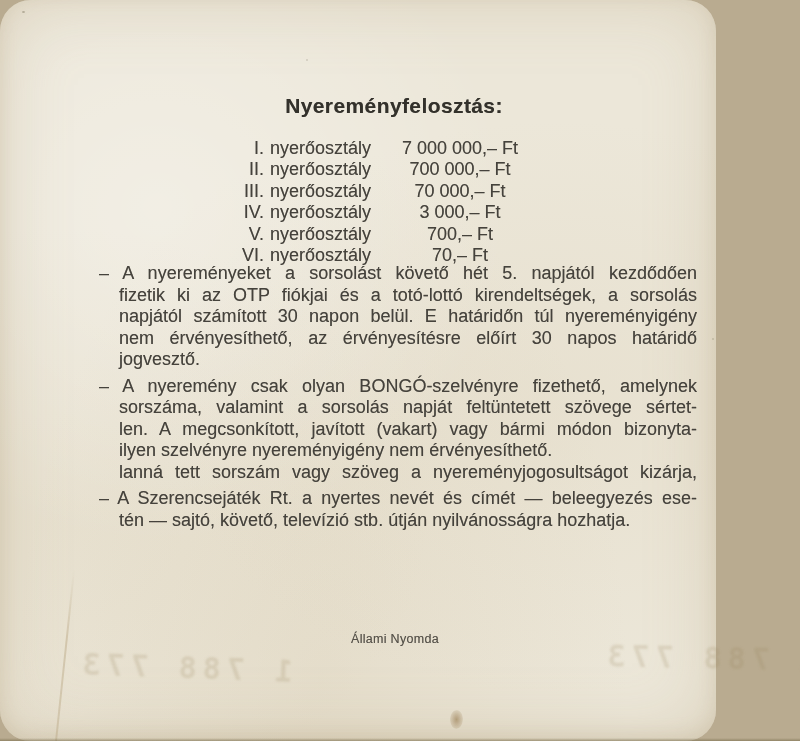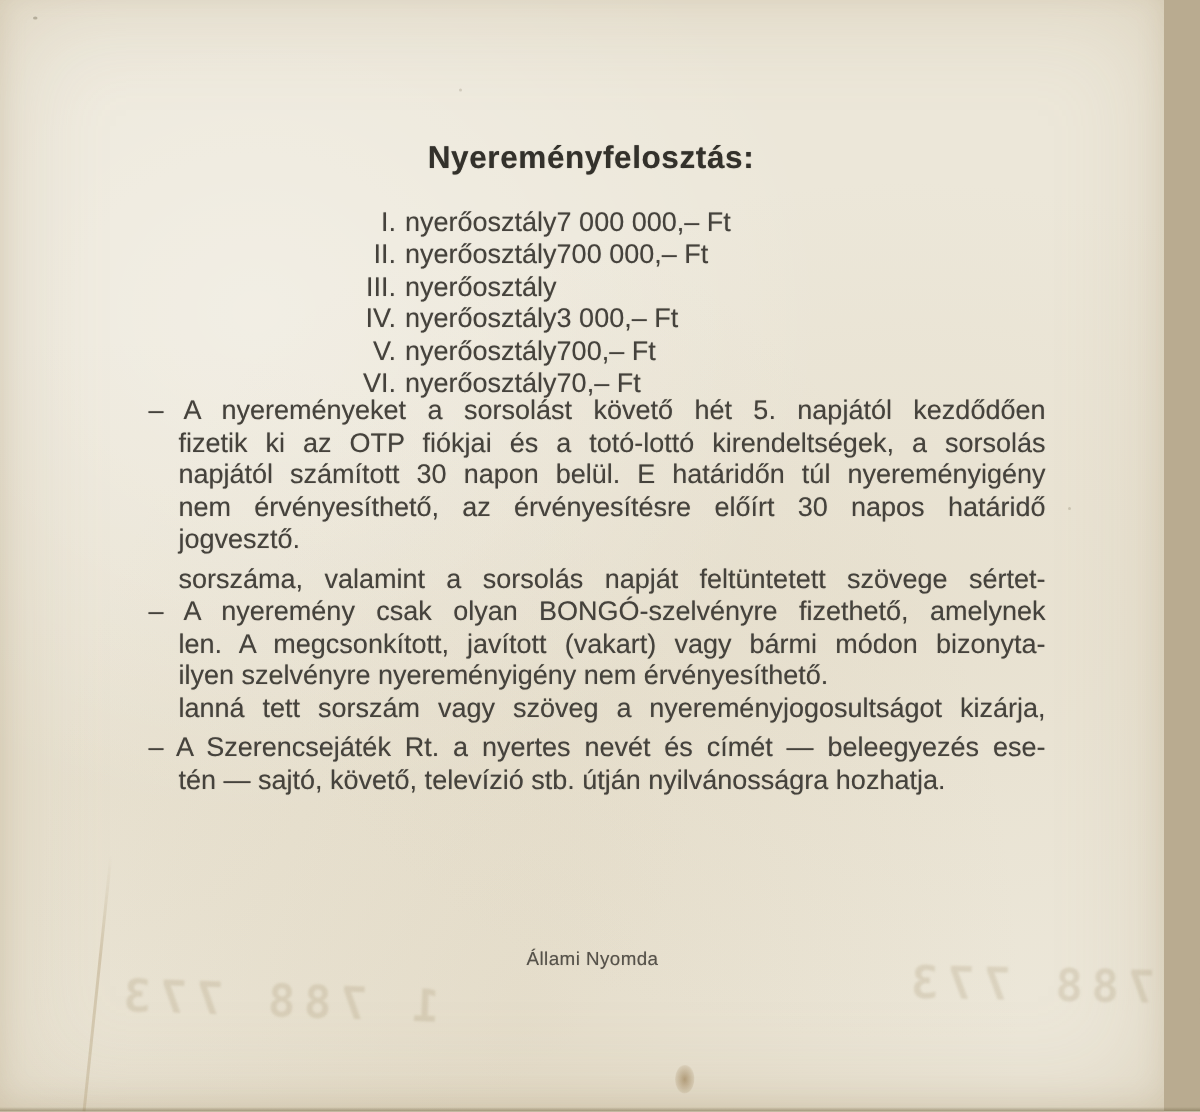--- a/index.html
+++ b/index.html
@@ -1,42 +1,43 @@
 <!DOCTYPE html>
 <html style="--paper: #ece7d9; --ink: #45423c; --title_ink: #33312b; --stain: #8a6a3a;"><head>
 <meta charset="utf-8">
 <style>
   html,body{margin:0;padding:0;}
   body{width:800px;height:741px;overflow:hidden;background:#b9ab90;}
   .scan{
-    position:relative;width:776px;height:741px;
+    position:relative;width:716px;height:741px;
     background-color:var(--paper,#ece7d9);
     background-image:
       radial-gradient(ellipse at 22% 28%, rgba(255,255,255,0.30), transparent 45%),
       radial-gradient(ellipse at 78% 55%, rgba(213,199,170,0.20), transparent 50%),
       radial-gradient(ellipse at 45% 92%, rgba(208,193,162,0.25), transparent 55%),
       radial-gradient(ellipse at 8% 70%, rgba(210,196,165,0.18), transparent 40%);
     box-shadow: inset 0 0 70px rgba(172,152,112,0.28), inset 0 -6px 18px rgba(160,140,100,0.20);
     font-family:"Liberation Sans", sans-serif;
     color:var(--ink,#45423c);
+    border-radius:31px;
   }
   .title{
     position:absolute;top:94px;left:-6px;width:800px;margin:0;
     text-align:center;font-size:21px;font-weight:bold;letter-spacing:0.4px;
     color:var(--title_ink,#33312b);
     text-shadow:0 0 0.6px rgba(51,49,43,0.55);
   }
   .prize-table{
     position:absolute;top:138px;left:224px;width:325px;
     font-size:18px;
   }
   .prize-row{display:flex;height:21.4px;line-height:21.4px;}
   .prize-numeral{width:40px;text-align:right;flex:none;}
   .prize-label{margin-left:6px;flex:none;}
-  .prize-amount{flex:1;text-align:left;}
+  .prize-amount{flex:1;text-align:center;}
   .prize-row, .text-block{
     text-shadow:0 0 0.6px rgba(69,66,60,0.45);
   }
   .text-block{
     position:absolute;top:263px;left:99px;width:598px;
     font-size:18px;
   }
   .paragraph{margin:0 0 5px 0;}
   .line{
     line-height:21.5px;
@@ -101,20 +102,21 @@
 
   <div class="prize-row">
     <span class="prize-numeral">II.</span>
     <span class="prize-label">nyerőosztály</span>
     <span class="prize-amount">700 000,– Ft</span>
   </div>
 
   <div class="prize-row">
     <span class="prize-numeral">III.</span>
     <span class="prize-label">nyerőosztály</span>
+    <span class="prize-amount">70 000,– Ft</span>
   </div>
 
   <div class="prize-row">
     <span class="prize-numeral">IV.</span>
     <span class="prize-label">nyerőosztály</span>
     <span class="prize-amount">3 000,– Ft</span>
   </div>
 
   <div class="prize-row">
     <span class="prize-numeral">V.</span>
@@ -131,22 +133,22 @@
 
   <div class="text-block" id="paragraphs">
       <div class="paragraph">
         <div class="line"><span>– </span>A nyereményeket a sorsolást követő hét 5. napjától kezdődően</div>
         <div class="line cont">fizetik ki az OTP fiókjai és a totó-lottó kirendeltségek, a sorsolás</div>
         <div class="line cont">napjától számított 30 napon belül. E határidőn túl nyereményigény</div>
         <div class="line cont">nem érvényesíthető, az érvényesítésre előírt 30 napos határidő</div>
         <div class="line cont last">jogvesztő.</div>
       </div>
       <div class="paragraph">
+        <div class="line"><span>– </span>A nyeremény csak olyan BONGÓ-szelvényre fizethető, amelynek</div>
         <div class="line cont">sorszáma, valamint a sorsolás napját feltüntetett szövege sértet-</div>
-        <div class="line"><span>– </span>A nyeremény csak olyan BONGÓ-szelvényre fizethető, amelynek</div>
         <div class="line cont">len. A megcsonkított, javított (vakart) vagy bármi módon bizonyta-</div>
         <div class="line cont last">ilyen szelvényre nyereményigény nem érvényesíthető.</div>
         <div class="line cont">lanná tett sorszám vagy szöveg a nyereményjogosultságot kizárja,</div>
       </div>
       <div class="paragraph">
         <div class="line"><span>– </span>A Szerencsejáték Rt. a nyertes nevét és címét — beleegyezés ese-</div>
         <div class="line cont last">tén — sajtó, követő, televízió stb. útján nyilvánosságra hozhatja.</div>
       </div>
     </div>
 

